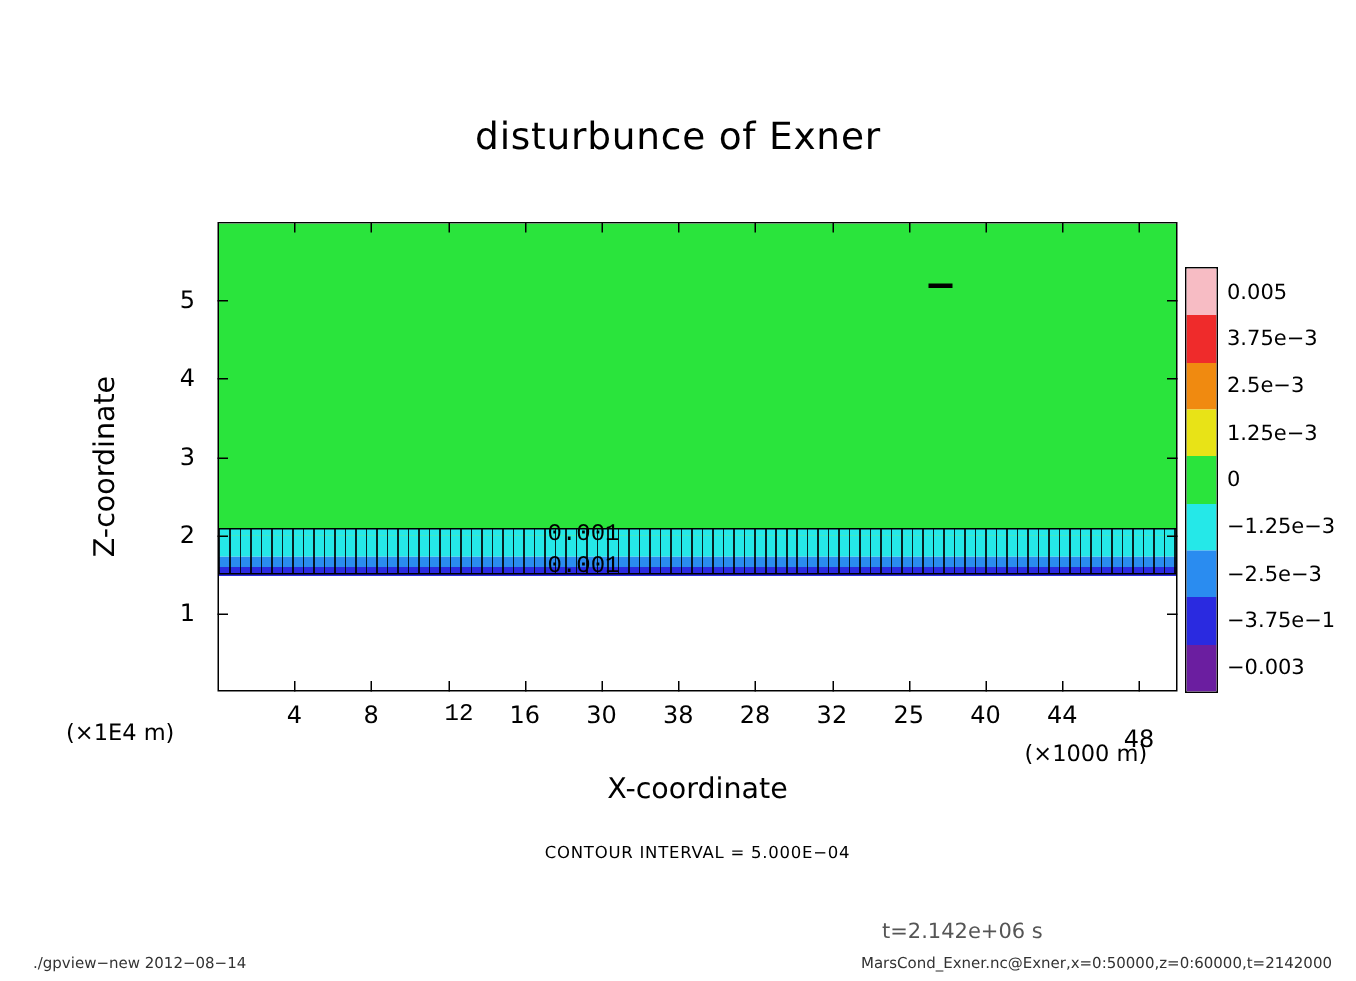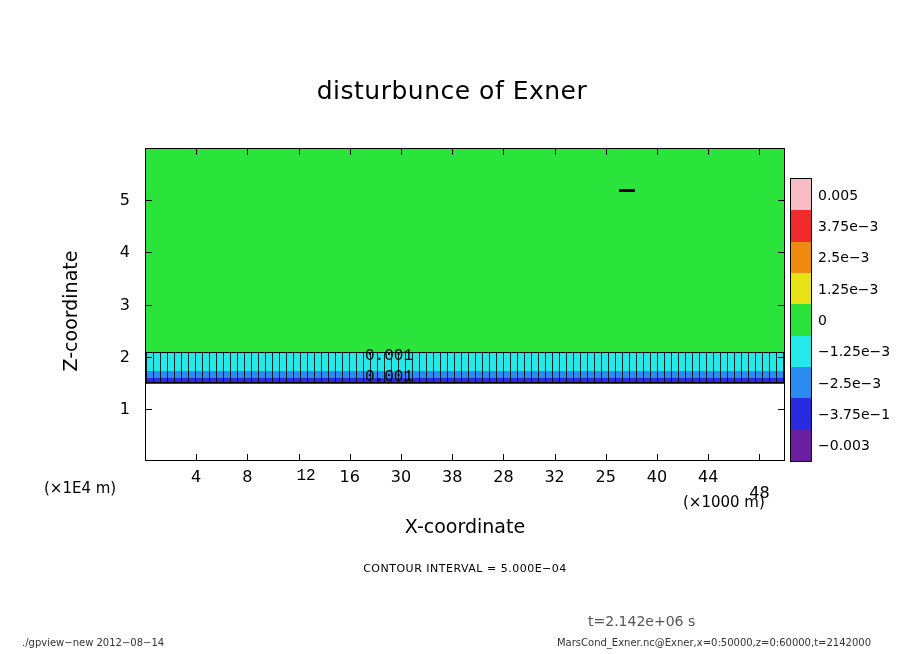--- a/index.html
+++ b/index.html
@@ -98,21 +98,21 @@
   }
   #time-stamp {
     left: 560px; top: 613px; font-size: 14px;
     color: #555555;
     margin-left: 28px;
   }
   #footer-left {
     left: 22px; top: 637px; font-size: 10px; color: #333;
   }
   #footer-right {
-    right: 33px; top: 637px; font-size: 10px; color: #333;
+    right: 16px; top: 637px; font-size: 10px; color: #333;
     text-align: right;
     margin-left: 28px;
   }
 
   
   #colorbar {
     left: 790px; top: 178px;
     width: 22px; height: 284px;
     border: 1px solid #000;
     box-sizing: border-box;

